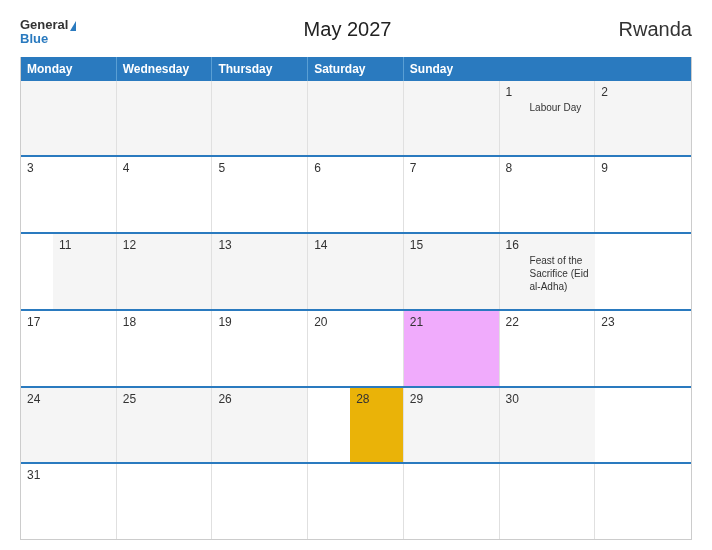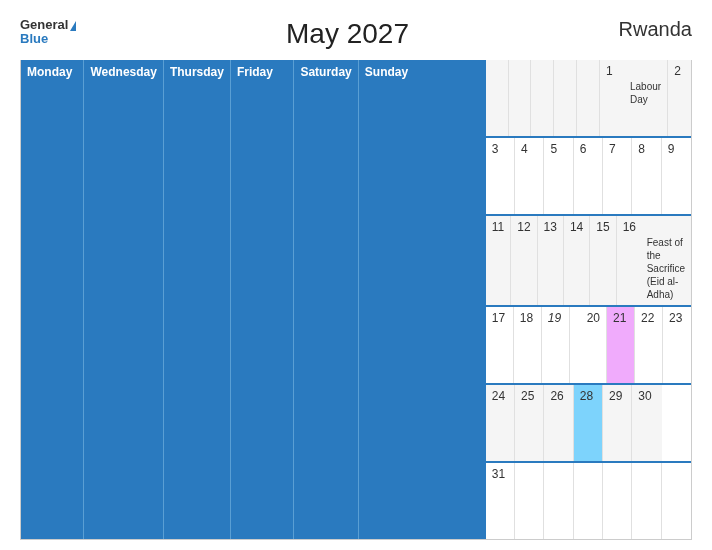--- a/index.html
+++ b/index.html
@@ -40,36 +40,36 @@
     .logo-triangle {
       display: inline-block;
       width: 0;
       height: 0;
       border-left: 6px solid transparent;
       border-bottom: 10px solid #2a7abf;
       margin-left: 2px;
       vertical-align: middle;
     }
     .title {
-      font-size: 28px;
+      font-size: 20px;
       font-weight: normal;
       color: #222;
       text-align: center;
       flex: 1;
     }
     .country {
       font-size: 20px;
       color: #333;
       text-align: right;
       min-width: 70px;
     }
     .calendar {
       flex: 1;
       display: flex;
-      flex-direction: row;
+      flex-direction: column;
       border: 1px solid #ccc;
       border-top: none;
     }
     .cal-header {
       display: grid;
       grid-template-columns: repeat(7, 1fr);
       background: #2a7abf;
     }
     .cal-header-cell {
       color: #fff;
@@ -130,21 +130,20 @@
     </div>
     <div class="title">May 2027</div>
     <div class="country">Rwanda</div>
   </div>
 
   <div class="calendar">
     <div class="cal-header">
       <div class="cal-header-cell">Monday</div>
       <div class="cal-header-cell">Wednesday</div>
       <div class="cal-header-cell">Thursday</div>
-      <div class="cal-header-cell">Friday</div>
       <div class="cal-header-cell">Saturday</div>
       <div class="cal-header-cell">Sunday</div>
     </div>
     <div class="cal-body" id="cal-body">
         <div class="cal-week">
           <div class="cal-cell" style="background: rgb(245, 245, 245);"></div>
           <div class="cal-cell" style="background: rgb(245, 245, 245);"></div>
           <div class="cal-cell" style="background: rgb(245, 245, 245);"></div>
           <div class="cal-cell" style="background: rgb(245, 245, 245);"></div>
           <div class="cal-cell" style="background: rgb(245, 245, 245);"></div>
@@ -173,21 +172,21 @@
             <span class="day-num">7</span>
           </div>
           <div class="cal-cell" style="background: rgb(255, 255, 255);">
             <span class="day-num">8</span>
           </div>
           <div class="cal-cell" style="background: rgb(255, 255, 255);">
             <span class="day-num">9</span>
           </div>
         </div>
         <div class="cal-week">
-          <div class="cal-cell" style="background: rgb(245, 245, 245);">
+          <div class="cal-cell" style="background: rgb(245, 245, 245); margin-left: 32px;">
             <span class="day-num">11</span>
           </div>
           <div class="cal-cell" style="background: rgb(245, 245, 245);">
             <span class="day-num">12</span>
           </div>
           <div class="cal-cell" style="background: rgb(245, 245, 245);">
             <span class="day-num">13</span>
           </div>
           <div class="cal-cell" style="background: rgb(245, 245, 245);">
             <span class="day-num">14</span>
@@ -200,24 +199,24 @@
             <div class="day-event">Feast of the Sacrifice (Eid al-Adha)</div>
           </div>
         </div>
         <div class="cal-week">
           <div class="cal-cell" style="background: rgb(255, 255, 255);">
             <span class="day-num">17</span>
           </div>
           <div class="cal-cell" style="background: rgb(255, 255, 255);">
             <span class="day-num">18</span>
           </div>
-          <div class="cal-cell" style="background: rgb(255, 255, 255); font-style: italic;">
+          <div class="cal-cell" style="background: rgb(255, 255, 255);">
             <span class="day-num">19</span>
           </div>
-          <div class="cal-cell" style="background: rgb(255, 255, 255); margin-left: 11px;">
+          <div class="cal-cell" style="background: rgb(255, 255, 255);">
             <span class="day-num">20</span>
           </div>
           <div class="cal-cell" style="background: #f0abfc;">
             <span class="day-num">21</span>
           </div>
           <div class="cal-cell" style="background: rgb(255, 255, 255);">
             <span class="day-num">22</span>
           </div>
           <div class="cal-cell" style="background: rgb(255, 255, 255);">
             <span class="day-num">23</span>
@@ -226,21 +225,21 @@
         <div class="cal-week">
           <div class="cal-cell" style="background: rgb(245, 245, 245);">
             <span class="day-num">24</span>
           </div>
           <div class="cal-cell" style="background: rgb(245, 245, 245);">
             <span class="day-num">25</span>
           </div>
           <div class="cal-cell" style="background: rgb(245, 245, 245);">
             <span class="day-num">26</span>
           </div>
-          <div class="cal-cell" style="background: #7dd3fc;">
+          <div class="cal-cell" style="background: #eab308; margin-left: 42px;">
             <span class="day-num">28</span>
           </div>
           <div class="cal-cell" style="background: rgb(245, 245, 245);">
             <span class="day-num">29</span>
           </div>
           <div class="cal-cell" style="background: rgb(245, 245, 245);">
             <span class="day-num">30</span>
           </div>
         </div>
         <div class="cal-week">

